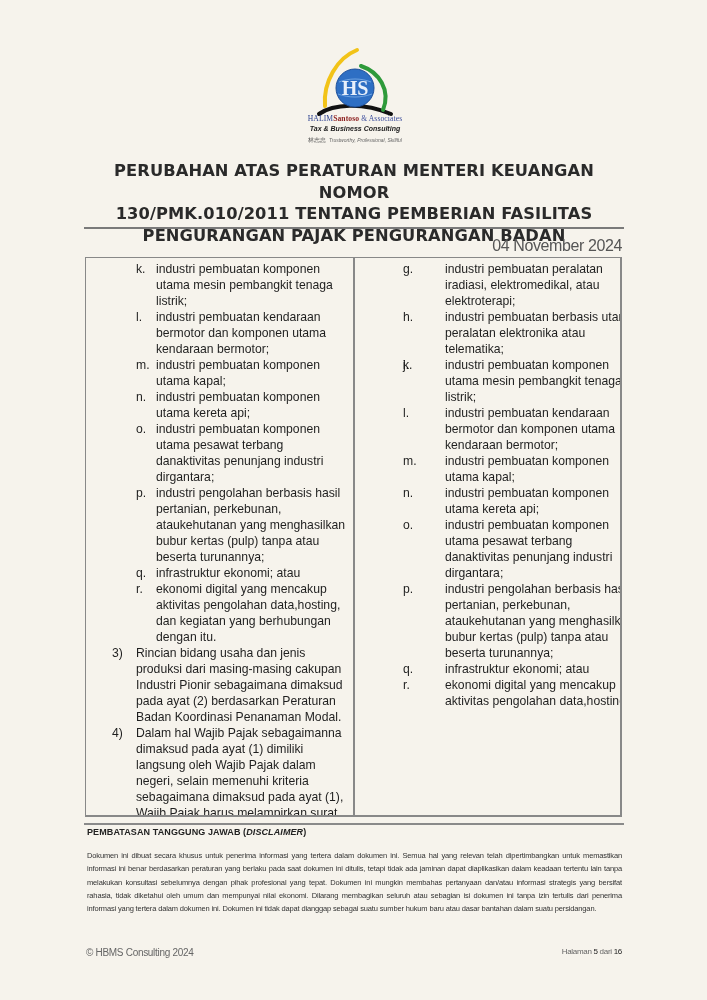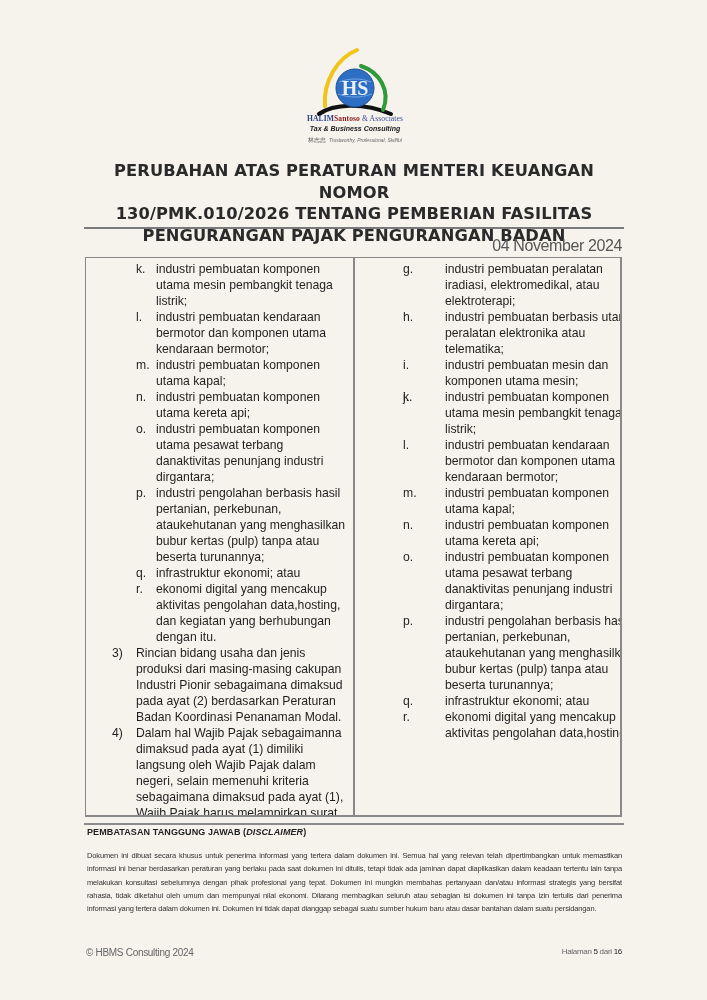--- a/index.html
+++ b/index.html
@@ -3,21 +3,21 @@
   <meta charset="utf-8">
   <style>
     * { box-sizing: border-box; margin: 0; padding: 0; }
     html, body { width: 707px; height: 1000px; background: #f6f3ec; overflow: hidden; }
     body { position: relative; font-family: "Liberation Sans", sans-serif; color: #222; }
 
     .logo { position: absolute; left: 300px; top: 44px; width: 110px; height: 104px; }
     .logo-mark { position: absolute; left: 3px; top: 0; width: 104px; height: 78px; }
     .logo-name { position: absolute; left: 0; top: 70px; width: 110px; text-align: center;
       font-family: "Liberation Serif", serif; font-size: 7.6px; color: #2b3f8f; letter-spacing: 0.1px; white-space: nowrap; }
-    .logo-name .b { font-weight: bold; }
+    .logo-name .b { font-weight: normal; }
     .logo-name .s { color: #8b1c1c; font-weight: bold; margin-top: 16px; }
     .logo-name .a { color: #3a4c9c; }
     .logo-sub { position: absolute; left: 0; top: 81px; width: 110px; text-align: center;
       font-size: 7px; font-weight: bold; font-style: italic; color: #222; white-space: nowrap; }
     .logo-tag { position: absolute; left: 0; top: 92px; width: 110px; text-align: center;
       font-size: 5px; font-style: italic; color: #666; white-space: nowrap; }
     .logo-tag .cn { font-style: normal; color: #555; font-size: 6px; margin-right: 3px; }
 
     .title { position: absolute; left: 84px; top: 160px; width: 540px; text-align: center;
       font-family: "DejaVu Sans", sans-serif; font-weight: bold; font-size: 16.3px; line-height: 21.5px; color: #2a2a2a; letter-spacing: 0.1px; }
@@ -62,21 +62,21 @@
     <path d="M35 50 C 46 54, 58 54, 69 50" stroke="#7fb0e8" stroke-width="0.8" fill="none"></path>
     <text x="52" y="51" text-anchor="middle" font-family="Liberation Serif, serif" font-size="20" font-weight="bold" fill="#e8f0fb">HS</text>
   </svg>
   <div class="logo-name"><span class="b">HALIM</span><span class="s">Santoso</span> <span class="a">&amp; Associates</span></div>
   <div class="logo-sub">Tax &amp; Business Consulting</div>
   <div class="logo-tag"><span class="cn">林志忠</span><span>Trustworthy, Professional, Skillful</span></div>
 </div>
 
 <div class="title">
   <div>PERUBAHAN ATAS PERATURAN MENTERI KEUANGAN NOMOR</div>
-  <div>130/PMK.010/2026 TENTANG PEMBERIAN FASILITAS</div>
+  <div>130/PMK.010/2011 TENTANG PEMBERIAN FASILITAS</div>
   <div>PENGURANGAN PAJAK PENGURANGAN BADAN</div>
 </div>
 <div class="title-rule"></div>
 <div class="date">04 November 2024</div>
 
 <div class="content-box">
   <div class="col-divider"></div>
   <div class="col col-left" id="col-left">
       <div class="item alpha">
         <span class="mk">k.</span>
@@ -123,21 +123,20 @@
       <div class="item alpha">
         <span class="mk">g.</span>
         <span class="tx">industri pembuatan peralatan iradiasi, elektromedikal, atau elektroterapi;</span>
       </div>
       <div class="item alpha">
         <span class="mk">h.</span>
         <span class="tx">industri pembuatan berbasis utama peralatan elektronika atau telematika;</span>
       </div>
       <div class="item alpha">
         <span class="mk">i.</span>
-        <span class="tx">industri pembuatan mesin dan komponen utama mesin;</span>
       </div>
       <div class="item alpha">
         <span class="mk">j.</span>
       </div>
       <div class="item alpha">
         <span class="mk">k.</span>
         <span class="tx">industri pembuatan komponen utama mesin pembangkit tenaga listrik;</span>
       </div>
       <div class="item alpha">
         <span class="mk">l.</span>

